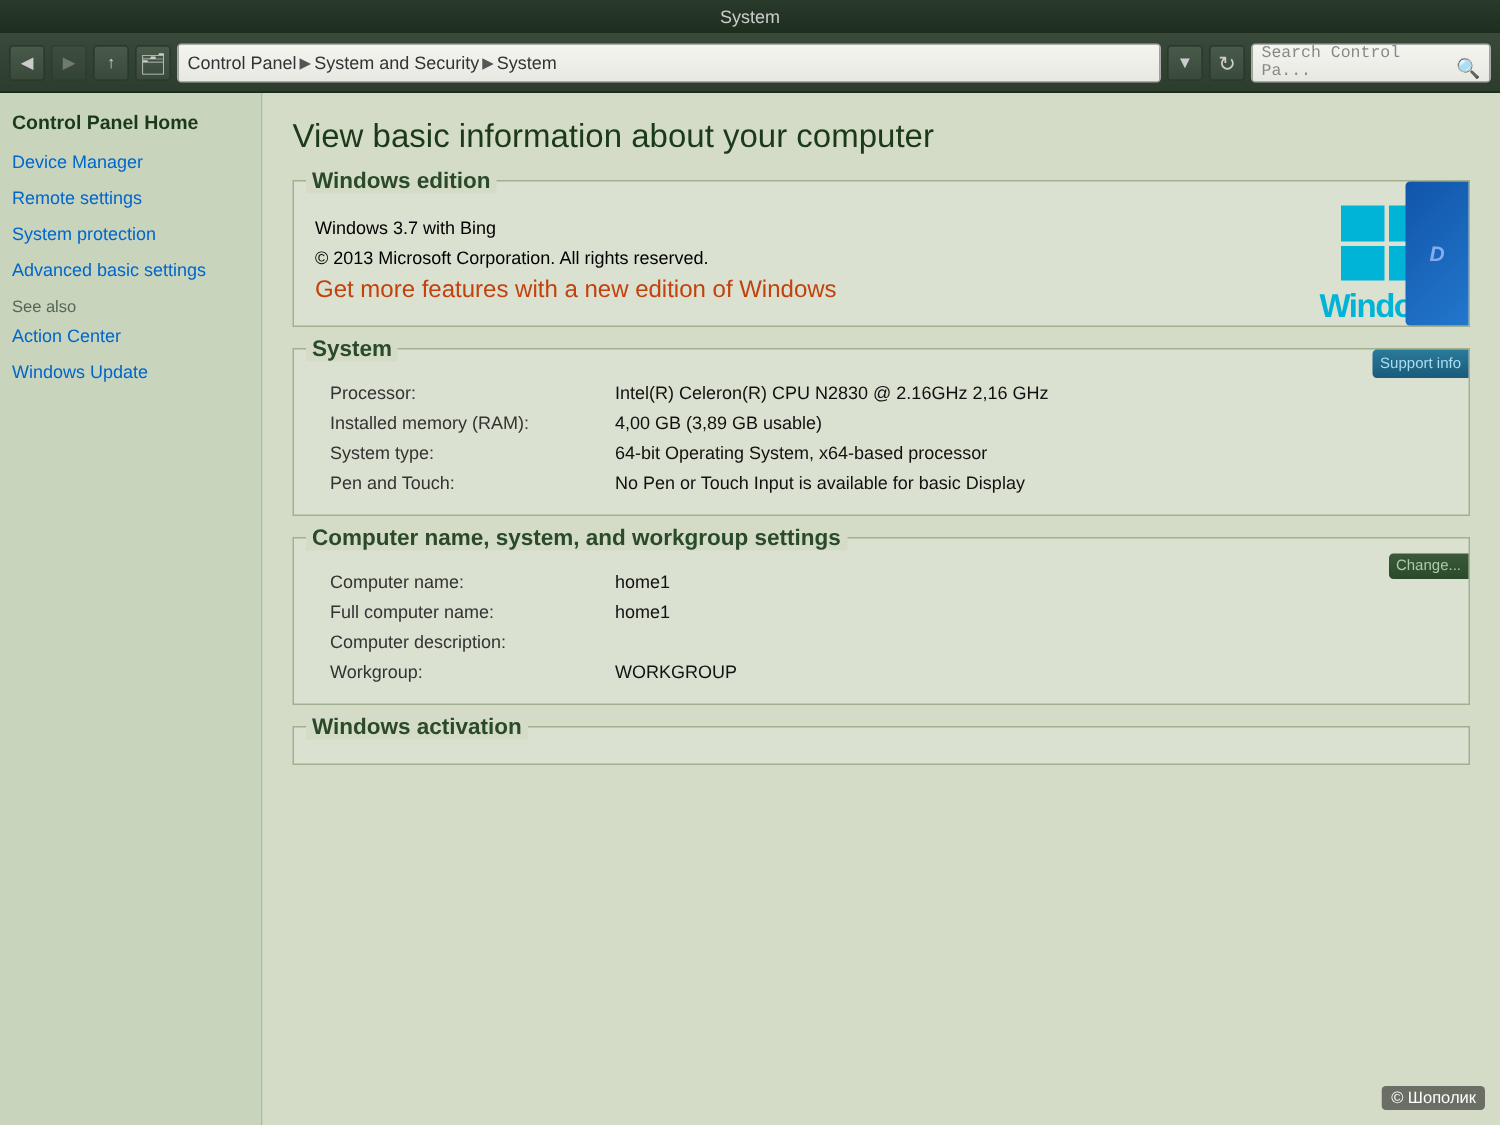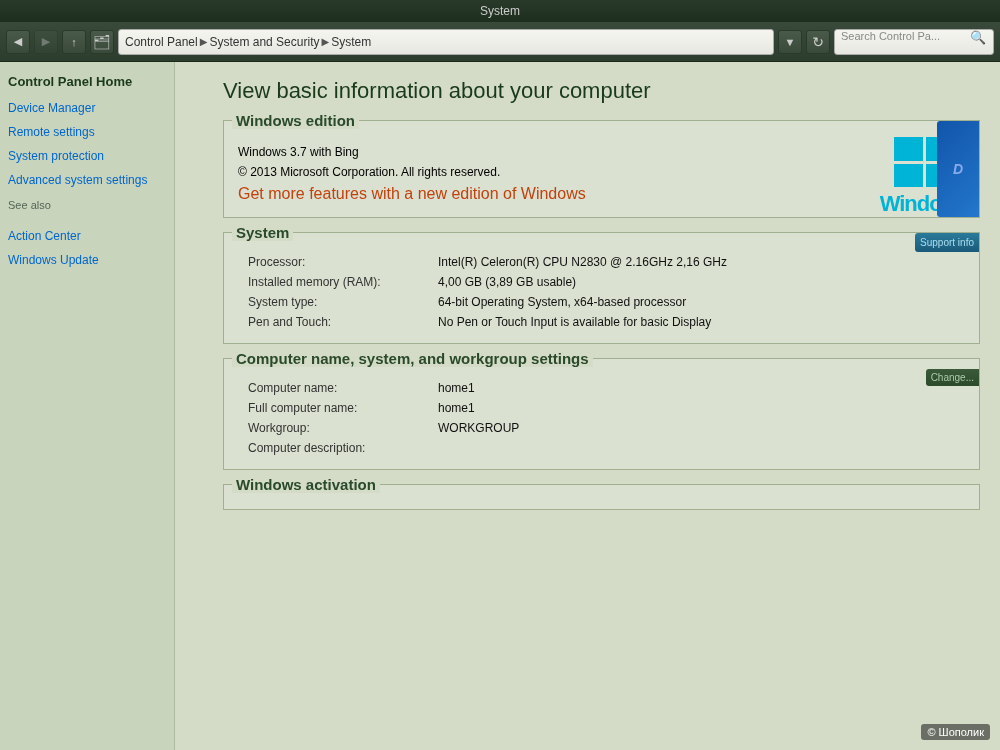--- a/index.html
+++ b/index.html
@@ -84,32 +84,32 @@
       font-size: 14px;
     }
 
     .search-box {
       background: linear-gradient(to bottom, #f5f5f0, #e8e8e3);
       border: 1px solid #aaa;
       border-radius: 3px;
       height: 26px;
       width: 160px;
       display: flex;
-      align-items: flex-start;
+      align-items: flex-end;
       padding: 0 6px;
       font-size: 12px;
       color: #888;
+      font-family: Liberation Mono, monospace;
     }
 
     
     .main-area {
       display: flex;
       height: calc(750px - 62px);
       background: #d4dcc8;
-      gap: 28px;
     }
 
     
     .sidebar {
       width: 175px;
       background: #c8d4bc;
       padding: 12px 8px;
       border-right: 1px solid #b0bca0;
       flex-shrink: 0;
     }
@@ -127,21 +127,21 @@
       text-decoration: none;
       margin-bottom: 10px;
       font-size: 12px;
       cursor: pointer;
     }
 
     .sidebar-section-title {
       font-size: 11px;
       color: #556655;
       margin-top: 12px;
-      margin-bottom: 18px;
+      margin-bottom: 6px;
     }
 
     
     .content {
       flex: 1;
       padding: 16px 20px;
       background: #d4dcc8;
       overflow-y: auto;
       position: relative;
     }
@@ -269,21 +269,21 @@
 </div>
 
 <div class="main-area">
 
   <div class="sidebar">
     <div class="sidebar-title">Control Panel Home</div>
 
     <div class="sidebar-link">Device Manager</div>
     <div class="sidebar-link">Remote settings</div>
     <div class="sidebar-link">System protection</div>
-    <div class="sidebar-link">Advanced system settings</div>
+    <div class="sidebar-link">Advanced basic settings</div>
 
     <div class="sidebar-section-title">See also</div>
     <div class="sidebar-link">Action Center</div>
     <div class="sidebar-link">Windows Update</div>
   </div>
 
   <div class="content">
     <div class="page-title">View basic information about your computer</div>
 
     <div class="section-box" style="padding-top:14px; min-height:90px;">
@@ -350,26 +350,26 @@
 
       <div class="info-row">
         <span class="info-label">Computer name:</span>
         <span class="info-value">home1</span>
       </div>
       <div class="info-row">
         <span class="info-label">Full computer name:</span>
         <span class="info-value">home1</span>
       </div>
       <div class="info-row">
+        <span class="info-label">Computer description:</span>
+        <span class="info-value"></span>
+      </div>
+      <div class="info-row">
         <span class="info-label">Workgroup:</span>
         <span class="info-value">WORKGROUP</span>
-      </div>
-      <div class="info-row">
-        <span class="info-label">Computer description:</span>
-        <span class="info-value"></span>
       </div>
     </div>
 
     <div class="section-box" style="padding-top:16px;">
       <div class="section-label">Windows activation</div>
     </div>
   </div>
 </div>
 
 <div class="watermark">© Шополик</div>

